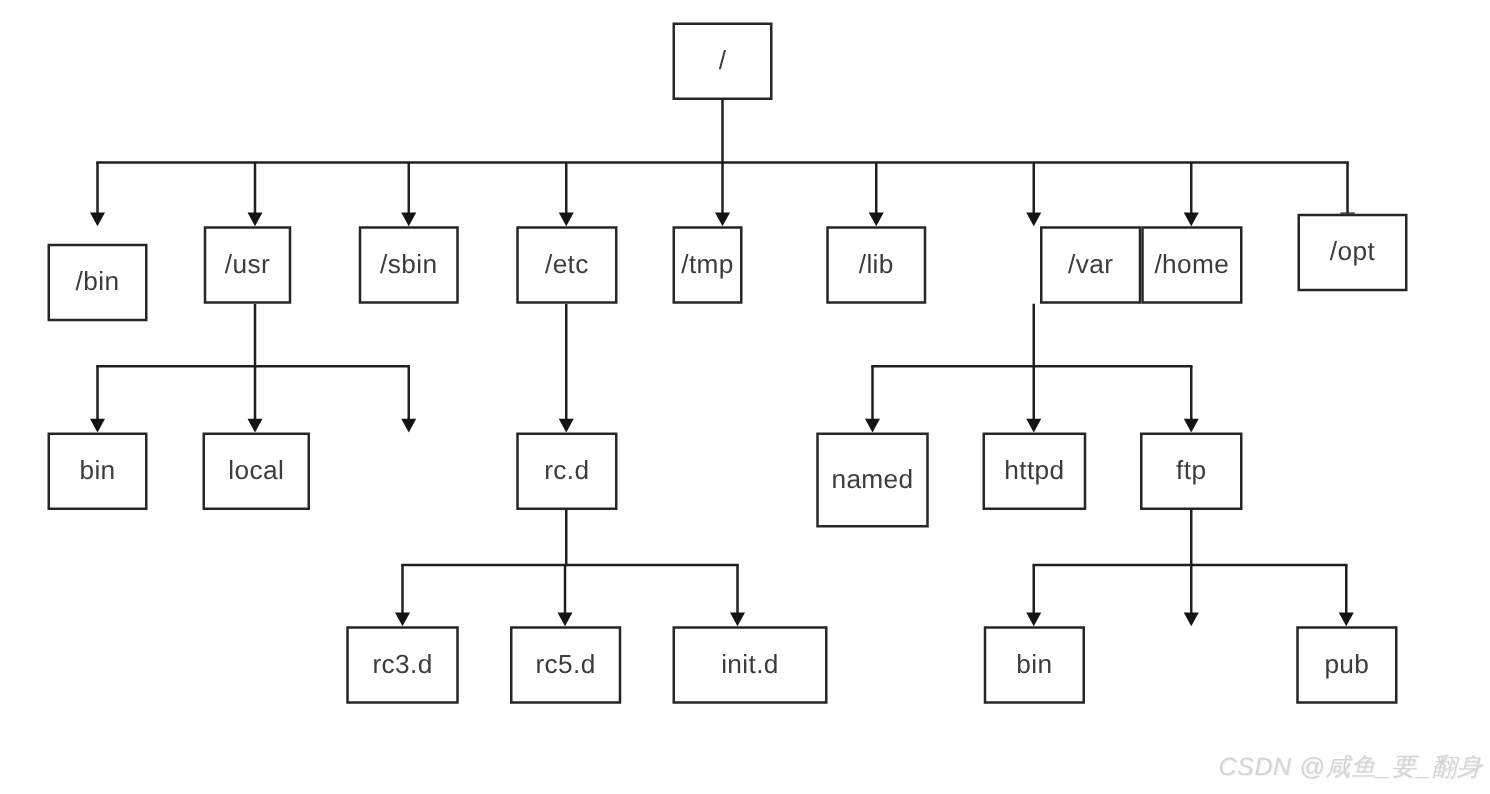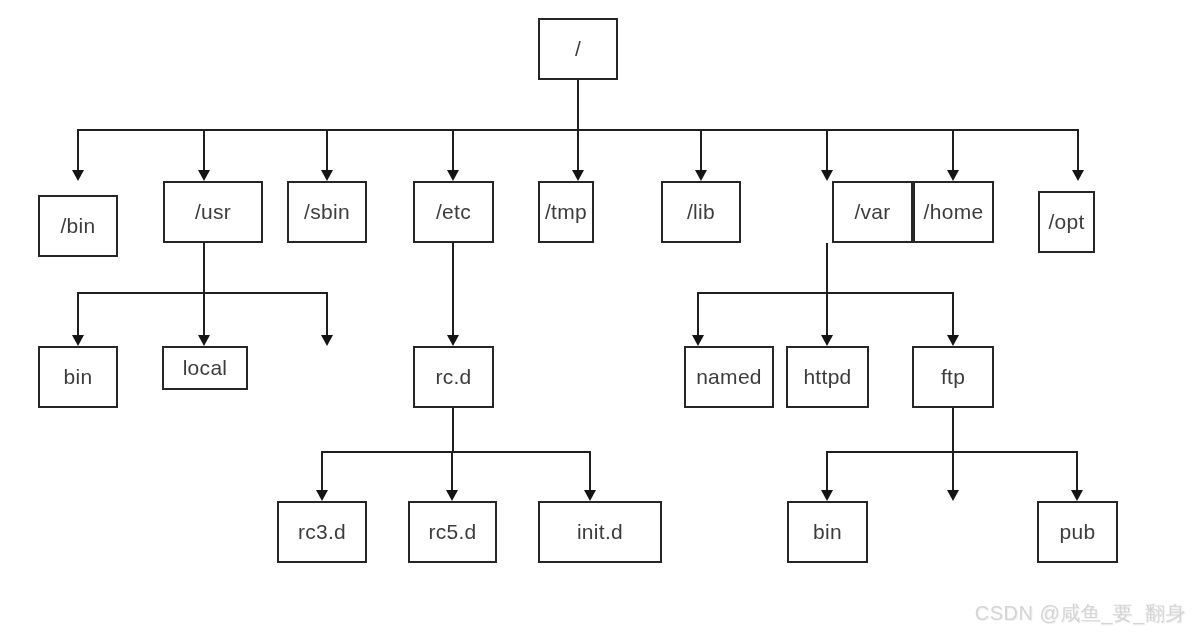--- a/index.html
+++ b/index.html
@@ -37,20 +37,21 @@
   }
 
   .watermark {
     position: absolute;
     right: 6px;
     top: 600px;
     font-size: 20px;
     color: #d4d4d4;
     letter-spacing: 0.5px;
     text-shadow: 1px 1px 0 #f2f2f2;
+    font-style: italic;
   }
 </style>
 </head>
 <body>
 
 <div class="stage">
 
   <svg class="connectors" viewBox="0 0 1192 635" xmlns="http://www.w3.org/2000/svg">
       <line x1="578" y1="80" x2="578" y2="131" class="ln"></line>
       <line x1="204" y1="243" x2="204" y2="294" class="ln"></line>
@@ -104,33 +105,33 @@
       <polygon points="821,490 833,490 827,501" class="arr"></polygon>
       <line x1="953" y1="452" x2="953" y2="493" class="ln"></line>
       <polygon points="947,490 959,490 953,501" class="arr"></polygon>
       <line x1="1077" y1="452" x2="1077" y2="493" class="ln"></line>
       <polygon points="1071,490 1083,490 1077,501" class="arr"></polygon>
     </svg>
 
   <div class="node" style="left:538px;top:18px;width:80px;height:62px">/</div>
 
   <div class="node" style="left:38px;top:195px;width:80px;height:62px">/bin</div>
-  <div class="node" style="left:163px;top:181px;width:100px;height:62px">/usr</div>
+  <div class="node" style="left:163px;top:181px;width:70px;height:62px">/usr</div>
   <div class="node" style="left:413px;top:181px;width:81px;height:62px">/etc</div>
   <div class="node" style="left:287px;top:181px;width:80px;height:62px">/sbin</div>
   <div class="node" style="left:538px;top:181px;width:56px;height:62px">/tmp</div>
   <div class="node" style="left:661px;top:181px;width:80px;height:62px">/lib</div>
   <div class="node" style="left:832px;top:181px;width:81px;height:62px">/var</div>
   <div class="node" style="left:913px;top:181px;width:81px;height:62px">/home</div>
-  <div class="node" style="left:1038px;top:191px;width:57px;height:62px">/opt</div>
+  <div class="node" style="left:1038px;top:171px;width:88px;height:62px">/opt</div>
 
   <div class="node" style="left:38px;top:346px;width:80px;height:62px">bin</div>
-  <div class="node" style="left:162px;top:346px;width:86px;height:44px">local</div>
+  <div class="node" style="left:162px;top:346px;width:86px;height:62px">local</div>
   <div class="node" style="left:413px;top:346px;width:81px;height:62px">rc.d</div>
-  <div class="node" style="left:684px;top:346px;width:90px;height:62px">named</div>
+  <div class="node" style="left:653px;top:346px;width:90px;height:76px">named</div>
   <div class="node" style="left:786px;top:346px;width:83px;height:62px">httpd</div>
   <div class="node" style="left:912px;top:346px;width:82px;height:62px">ftp</div>
 
   <div class="node" style="left:277px;top:501px;width:90px;height:62px">rc3.d</div>
   <div class="node" style="left:408px;top:501px;width:89px;height:62px">rc5.d</div>
   <div class="node" style="left:538px;top:501px;width:124px;height:62px">init.d</div>
   <div class="node" style="left:787px;top:501px;width:81px;height:62px">bin</div>
   <div class="node" style="left:1037px;top:501px;width:81px;height:62px">pub</div>
 
   <div class="watermark">CSDN @咸鱼_要_翻身</div>

